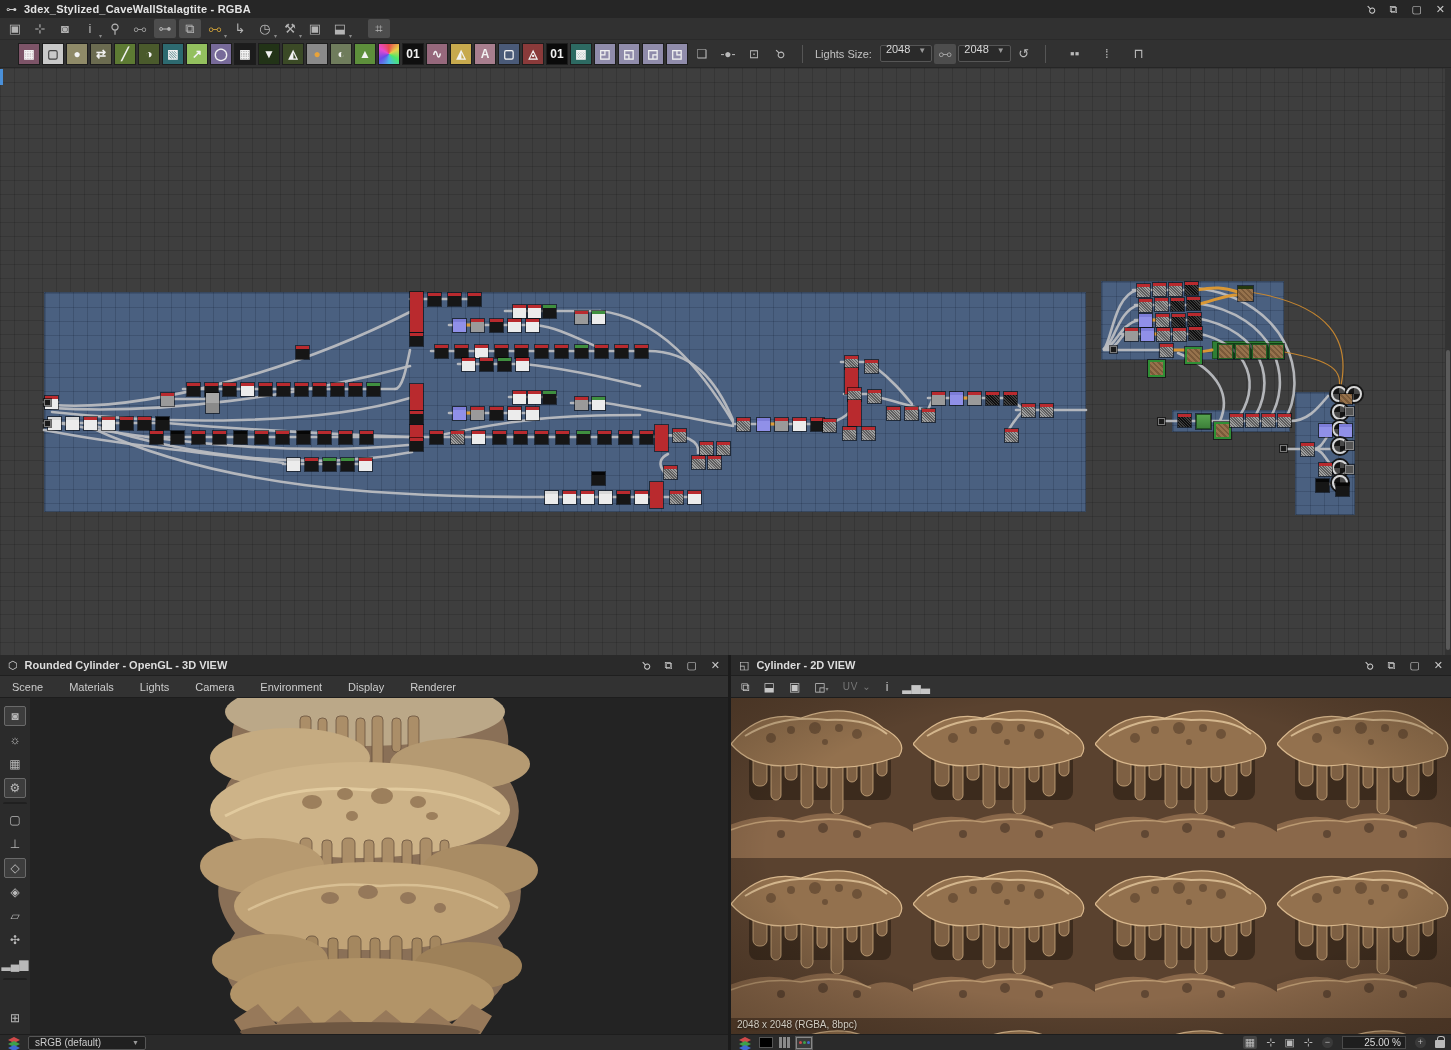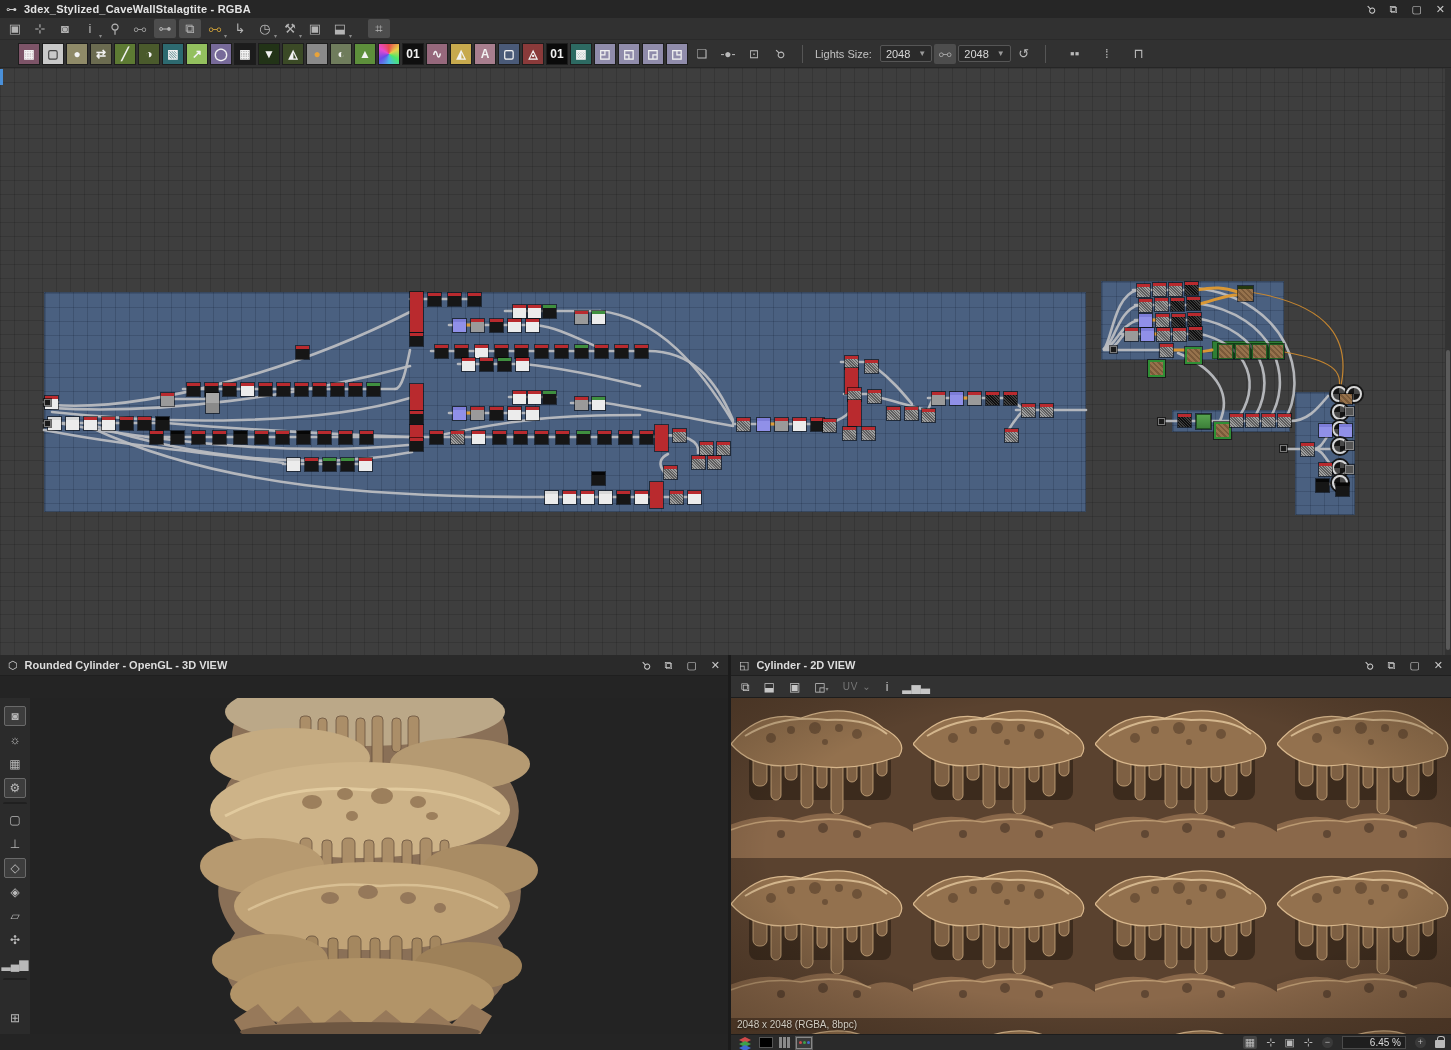--- a/index.html
+++ b/index.html
@@ -19,21 +19,21 @@
   .tb1 .slot { width:22px; height:19px; display:flex; align-items:center; justify-content:center; color:#b4b4b4; font-size:13px; border-radius:2px; position:relative; }
   .tb1 .slot.hl { background:#4d4d4d; }
   .tb1 .slot.gap { margin-left:14px; }
   .tb1 .dd { position:absolute; right:-1px; bottom:-1px; font-size:6px; color:#8a8a8a; }
   .tb2 { position:absolute; left:0; top:40px; width:1451px; height:28px; background:#313131; display:flex; align-items:center; padding-left:18px; gap:2px; border-bottom:1px solid #262626; }
   .pal { width:22px; height:22px; display:flex; align-items:center; justify-content:center; font-size:12px; font-weight:bold; color:#f2f2f2; border:1px solid #1d1d1d; }
   .pal.rainbow { background:conic-gradient(#e84a4a,#e8d04a,#4ae86a,#4ab8e8,#6a4ae8,#e84ad0,#e84a4a); color:#fff; }
   .tb2 .misc { width:24px; height:22px; display:flex; align-items:center; justify-content:center; color:#b9b9b9; font-size:12px; }
   .tb2 .sep { width:1px; height:18px; background:#555; margin:0 8px; }
   .psl { color:#c3c3c3; font-size:11px; margin:0 6px 0 2px; }
-  .combo { height:17px; background:#2a2a2a; border:1px solid #565656; border-radius:2px; color:#d8d8d8; font-size:11px; display:flex; align-items:center; padding:6px 5px; gap:8px; }
+  .combo { height:17px; background:#2a2a2a; border:1px solid #565656; border-radius:2px; color:#d8d8d8; font-size:11px; display:flex; align-items:flex-end; padding:6px 5px; gap:8px; }
   .combo .car { font-size:8px; color:#9a9a9a; }
   .iconbtn { width:22px; height:20px; display:flex; align-items:center; justify-content:center; color:#b9b9b9; font-size:13px; border-radius:2px; }
   .iconbtn.hl { background:#4d4d4d; }
 
   
   .grapharea { position:absolute; left:0; top:68px; width:1451px; height:587px; background:#3e3e3e;
     background-image:linear-gradient(rgba(0,0,0,.12) 1px,transparent 1px),linear-gradient(90deg,rgba(0,0,0,.12) 1px,transparent 1px);
     background-size:14px 14px; overflow:hidden; }
   .region { position:absolute; background:#4a6080; border:1px solid rgba(0,0,0,.25);
     background-image:linear-gradient(rgba(10,20,40,.18) 1px,transparent 1px),linear-gradient(90deg,rgba(10,20,40,.18) 1px,transparent 1px);
@@ -473,20 +473,29 @@
     <div class="phead">
       <span class="picon">⬡</span>
       <span class="ptitle">Rounded Cylinder - OpenGL - 3D VIEW</span>
       <span class="wctrl">
         <span class="pinrot">⚲</span>
         <span>⧉</span>
         <span>▢</span>
         <span>✕</span>
       </span>
     </div>
+    <div class="pmenu" id="menu3d">
+        <span>Scene</span>
+        <span>Materials</span>
+        <span>Lights</span>
+        <span>Camera</span>
+        <span>Environment</span>
+        <span>Display</span>
+        <span>Renderer</span>
+      </div>
     <div class="strip3d" id="strip3d">
         <span class="s3 sel">◙</span>
         <span class="s3">☼</span>
         <span class="s3">▦</span>
         <span class="s3 sel">⚙</span>
         <span class="s3 div"></span>
         <span class="s3">▢</span>
         <span class="s3">⊥</span>
         <span class="s3 sel">◇</span>
         <span class="s3">◈</span>
@@ -551,20 +560,31 @@
             <rect x="412" y="240" width="10" height="40" rx="4"></rect>
           <rect x="430" y="238" width="11" height="52" rx="5"></rect>
         </g>
         <ellipse cx="270" cy="262" rx="58" ry="26" fill="#ad9066"></ellipse>
         <ellipse cx="468" cy="268" rx="54" ry="24" fill="#9e8159"></ellipse>
         <ellipse cx="362" cy="296" rx="132" ry="36" fill="#b29468"></ellipse>
         <path d="M234 322 L258 306 L276 326 L298 308 L318 330 L340 312 L362 332 L386 312 L408 330 L430 310 L452 326 L472 306 L492 318 L480 337 L244 337 Z" fill="#97795a"></path>
         <ellipse cx="360" cy="334" rx="120" ry="10" fill="#6e5742"></ellipse>
       </svg>
     </div>
+    <div class="pstatus">
+      <svg width="16" height="14">
+        <path d="M8 1 L14 4 L8 7 L2 4 Z" fill="#d04a4a"></path>
+        <path d="M8 5 L14 8 L8 11 L2 8 Z" fill="#3fa04a"></path>
+        <path d="M8 9 L14 12 L8 15 L2 12 Z" fill="#3f6ad0"></path>
+      </svg>
+      <div class="srgb">
+        <span>sRGB (default)</span>
+          <span class="car">▼</span>
+      </div>
+    </div>
   </div>
 
   <div class="gapline"></div>
 
   <div class="panel p2d">
     <div class="phead">
       <span class="picon">◱</span>
       <span class="ptitle">Cylinder - 2D VIEW</span>
       <span class="wctrl">
         <span class="pinrot">⚲</span>
@@ -643,19 +663,19 @@
         <i style="background:#d04a4a"></i>
           <i style="background:#3fa04a"></i>
           <i style="background:#3f6ad0"></i>
       </div>
       <span class="sbicons" id="sb2d">
           <span class="hl">▦</span>
           <span>⊹</span>
           <span>▣</span>
           <span>⊹</span>
         <span class="roundbtn">−</span>
-        <span class="zoombox">6.45 %</span>
+        <span class="zoombox">25.00 %</span>
         <span class="roundbtn">+</span>
         <span class="lockicon"></span>
       </span>
     </div>
   </div>
 </div>
 
 </body></html>

